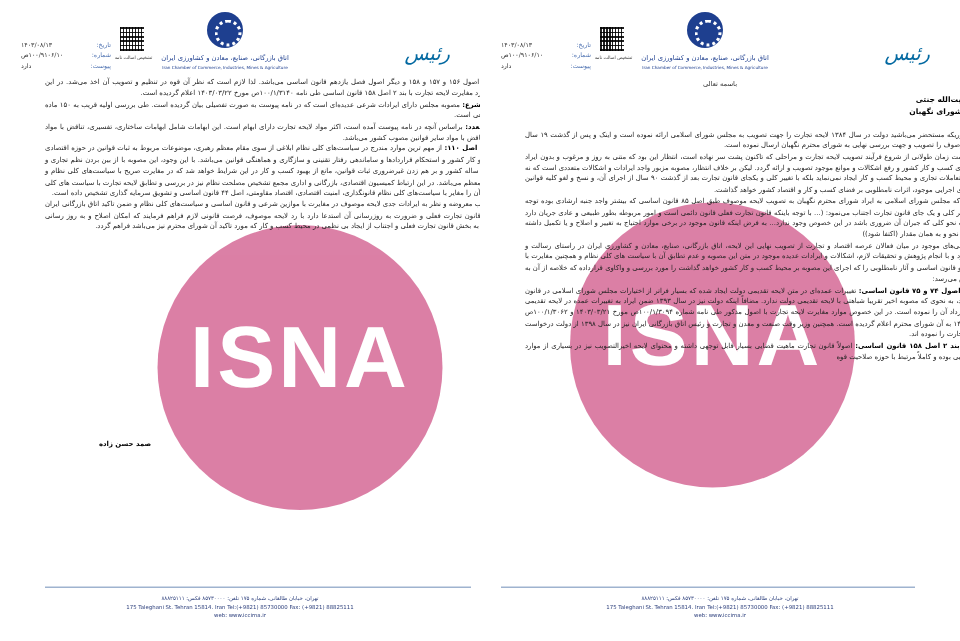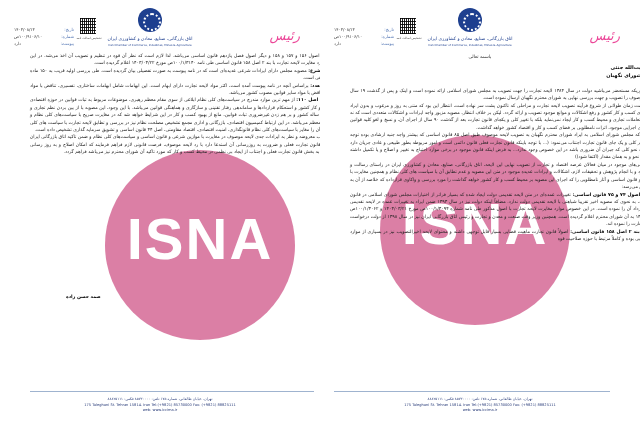--- a/index.html
+++ b/index.html
@@ -20,21 +20,21 @@
     background:
       repeating-linear-gradient(90deg, #222 0 1px, #fff 1px 2px),
       repeating-linear-gradient(0deg, #222 0 1px, #fff 1px 3px);
     background-blend-mode: multiply;
   }
   .qr-caption { position: absolute; left: 76px; top: 36px; width: 26px; font-size: 3px; color: #444; text-align: center; direction: rtl; }
   .logo { position: absolute; left: 138px; top: 8px; width: 24px; height: 24px; border-radius: 50%; background: #1e3f8f; }
   .logo::after { content: ""; position: absolute; left: 5px; top: 5px; width: 14px; height: 14px; border-radius: 50%; border: 2px dotted #fff; }
   .org-fa { position: absolute; left: 100px; top: 36px; width: 100px; font-size: 4.5px; text-align: center; direction: rtl; color: #1e3f8f; font-family: "DejaVu Serif", serif; }
   .org-en { position: absolute; left: 100px; top: 43px; width: 100px; font-size: 2.8px; text-align: center; color: #1e3f8f; }
-  .rais { position: absolute; right: 20px; top: 28px; font-family: Liberation Mono, monospace; font-style: italic; font-size: 13px; color: #ec4899; direction: rtl; }
+  .rais { position: absolute; right: 20px; top: 28px; font-family: Liberation Mono, monospace; font-style: italic; font-size: 13px; color: #0369a1; direction: rtl; }
   .bismillah { position: absolute; left: 0; width: 320px; top: 54px; text-align: center; font-size: 4.5px; direction: rtl; color: #333; }
   .body-text {
     position: absolute; left: 30px; right: 30px; direction: rtl; text-align: justify;
     font-size: 4.6px; line-height: 7.4px; color: #222;
   }
   .body-text p { margin: 0; }
   .body-text b { font-weight: bold; color: #000; }
   .addr-title { font-weight: bold; font-size: 5px; line-height: 8.2px; color: #000; }
   .watermark {
     position: absolute; width: 190px; height: 190px; border-radius: 50%;

